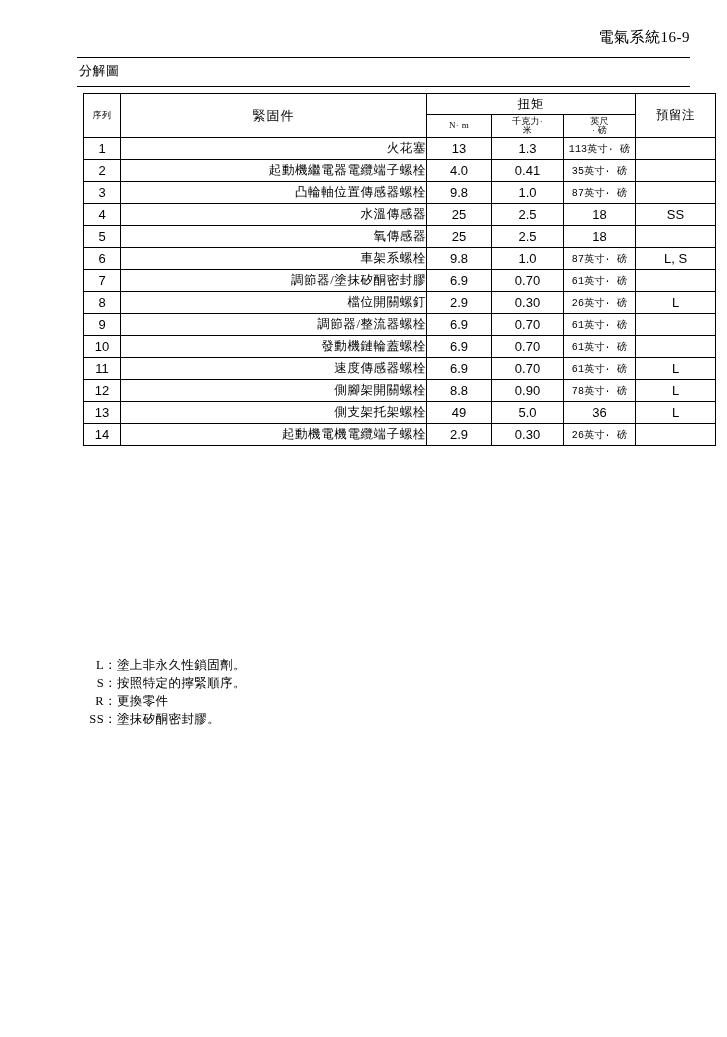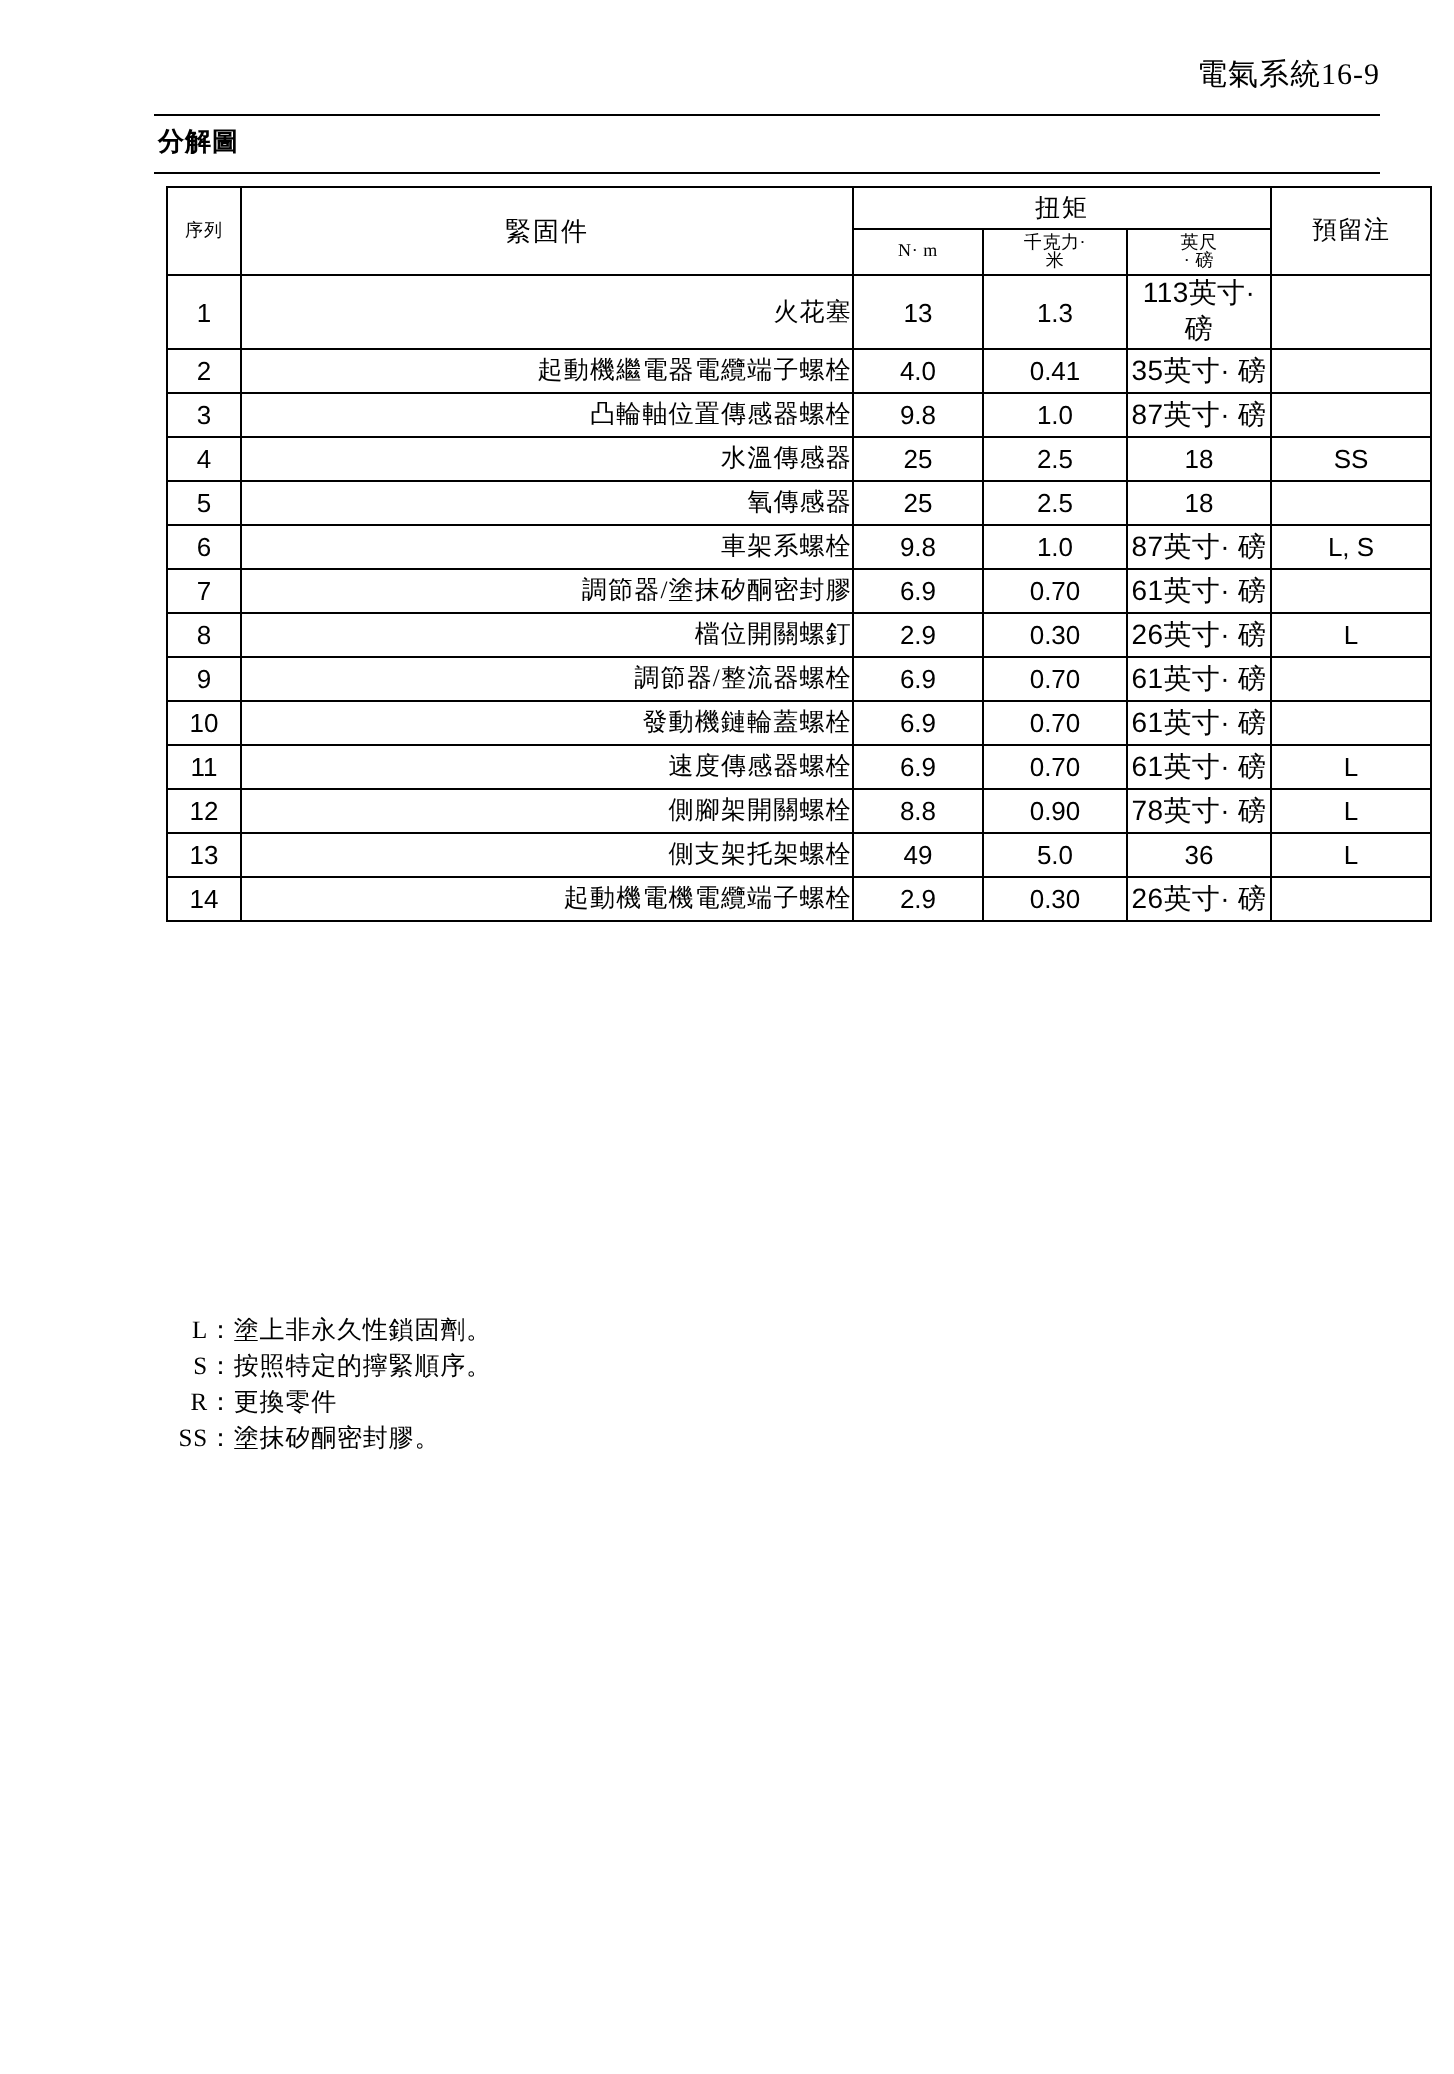--- a/index.html
+++ b/index.html
@@ -42,21 +42,20 @@
   }
   .rule-top { top: 57px; }
   .rule-bottom { top: 86px; }
 
   .section-title {
     position: absolute;
     top: 62px;
     left: 79px;
     font-size: 13px;
     letter-spacing: 0.5px;
-    font-weight: bold;
   }
 
   
   .torque-table {
     position: absolute;
     top: 93px;
     left: 83px;
     width: 601px;
     border-collapse: collapse;
     table-layout: fixed;
@@ -124,22 +123,22 @@
     font-family: "Liberation Sans", "DejaVu Sans", sans-serif;
     font-size: 13px;
     text-align: center;
   }
   td.d-ftlb {
     text-align: center;
     font-size: 13px;
     font-family: "Liberation Sans", "DejaVu Sans", sans-serif;
   }
   td.d-ftlb.small {
-    font-size: 14px;
-    font-family: Liberation Sans, sans-serif;
+    font-size: 10px;
+    font-family: Liberation Mono, monospace;
     letter-spacing: 0.2px;
   }
   td.d-rem {
     font-family: "Liberation Sans", "DejaVu Sans", sans-serif;
     font-size: 13px;
     text-align: center;
   }
 
   
   .notes-block {

